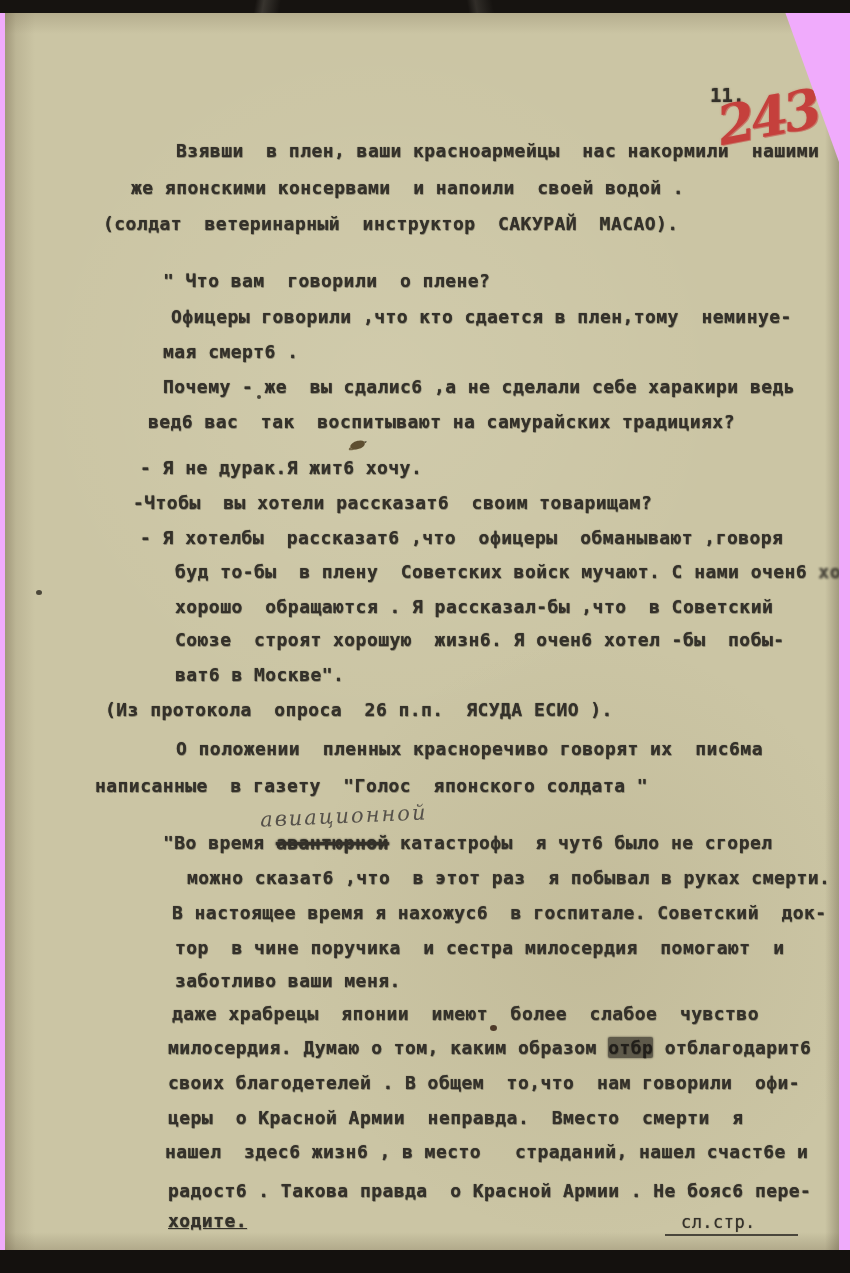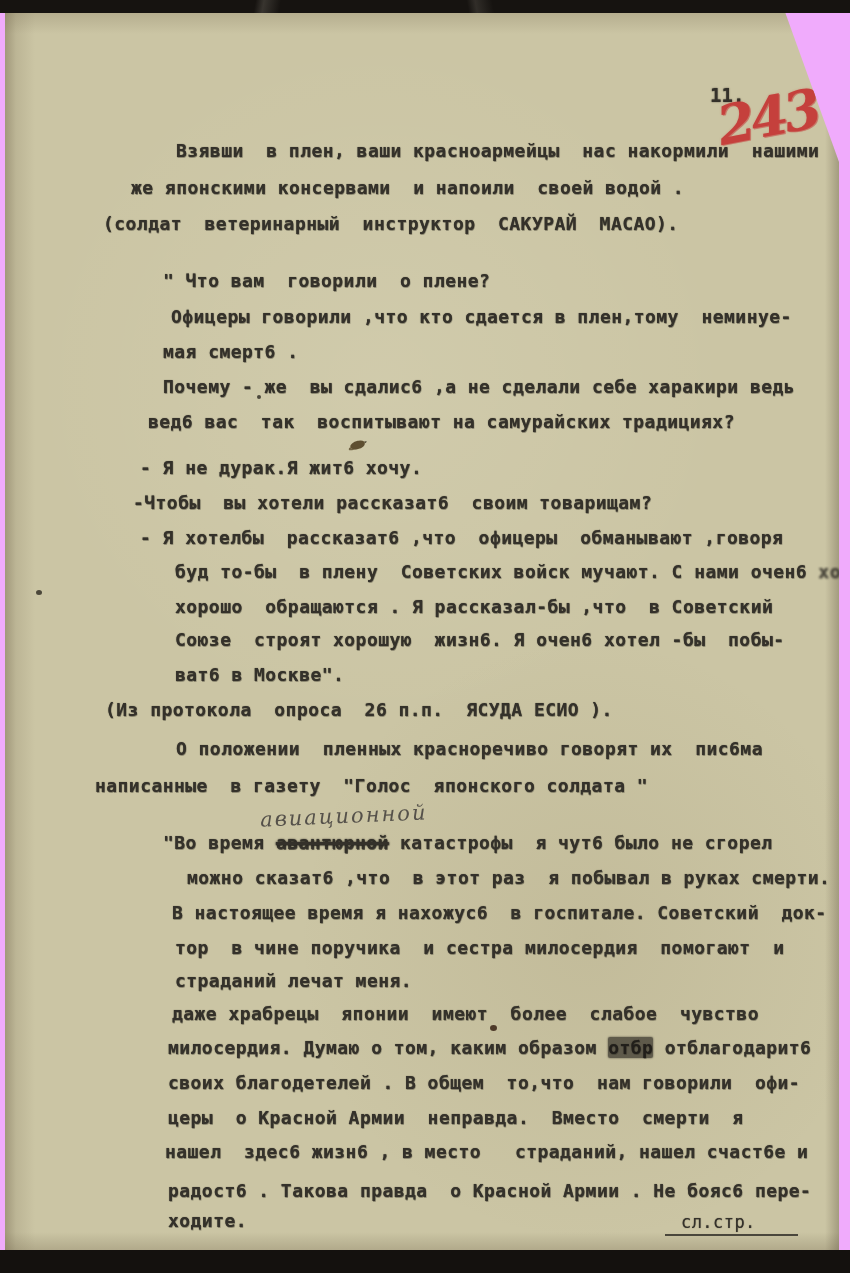--- a/index.html
+++ b/index.html
@@ -74,28 +74,28 @@
         <div class="tline" style="left: 170px; top: 585px;"><span class="seg">хорошо  обращаются . Я рассказал-бы ,что  в Советский</span></div>
         <div class="tline" style="left: 170px; top: 618px;"><span class="seg">Союзе  строят хорошую  жизн6. Я очен6 хотел -бы  побы-</span></div>
         <div class="tline" style="left: 170px; top: 653px;"><span class="seg">ват6 в Москве".</span></div>
         <div class="tline" style="left: 100px; top: 688px;"><span class="seg">(Из протокола  опроса  26 п.п.  ЯСУДА ЕСИО ).</span></div>
         <div class="tline" style="left: 171px; top: 727px;"><span class="seg">О положении  пленных красноречиво говорят их  пис6ма</span></div>
         <div class="tline" style="left: 90px; top: 764px;"><span class="seg">написанные  в газету  "Голос  японского солдата "</span></div>
         <div class="tline" style="left: 158px; top: 821px;"><span class="seg">"Во время </span><span class="seg strike">авантюрной</span><span class="seg"> катастрофы  я чут6 было не сгорел</span></div>
         <div class="tline" style="left: 170px; top: 856px; padding-left: 12px;"><span class="seg">можно сказат6 ,что  в этот раз  я побывал в руках смерти.</span></div>
         <div class="tline" style="left: 167px; top: 891px;"><span class="seg">В настоящее время я нахожус6  в госпитале. Советский  док-</span></div>
         <div class="tline" style="left: 170px; top: 926px;"><span class="seg">тор  в чине поручика  и сестра милосердия  помогают  и</span></div>
-        <div class="tline" style="left: 170px; top: 959px;"><span class="seg">страданий лечат меня.</span></div>
+        <div class="tline" style="left: 170px; top: 959px;"><span class="seg">заботливо ваши меня.</span></div>
         <div class="tline" style="left: 167px; top: 992px;"><span class="seg">даже храбрецы  японии  имеют  более  слабое  чувство</span></div>
         <div class="tline" style="left: 163px; top: 1026px;"><span class="seg">милосердия. Думаю о том, каким образом </span><span class="seg blot">отбр</span><span class="seg"> отблагодарит6</span></div>
         <div class="tline" style="left: 163px; top: 1061px;"><span class="seg">своих благодетелей . В общем  то,что  нам говорили  офи-</span></div>
         <div class="tline" style="left: 163px; top: 1096px;"><span class="seg">церы  о Красной Армии  неправда.  Вместо  смерти  я</span></div>
         <div class="tline" style="left: 160px; top: 1130px;"><span class="seg">нашел  здес6 жизн6 , в место   страданий, нашел счаст6е и</span></div>
         <div class="tline" style="left: 163px; top: 1169px;"><span class="seg">радост6 . Такова правда  о Красной Армии . Не бояс6 пере-</span></div>
-        <div class="tline" style="left: 163px; top: 1199px;"><span class="seg">ходите.</span></div>
+        <div class="tline" style="left: 163px; top: 1199px; text-decoration: underline;"><span class="seg">ходите.</span></div>
       </div>
     <div class="cont-note">сл.стр.</div>
     <div class="speck fly"></div>
     <div class="speck d1"></div>
     <div class="speck d2"></div>
     <div class="speck d3"></div>
   </div>
   <div class="edge top"></div>
   <div class="edge bottom"></div>
 </div>

